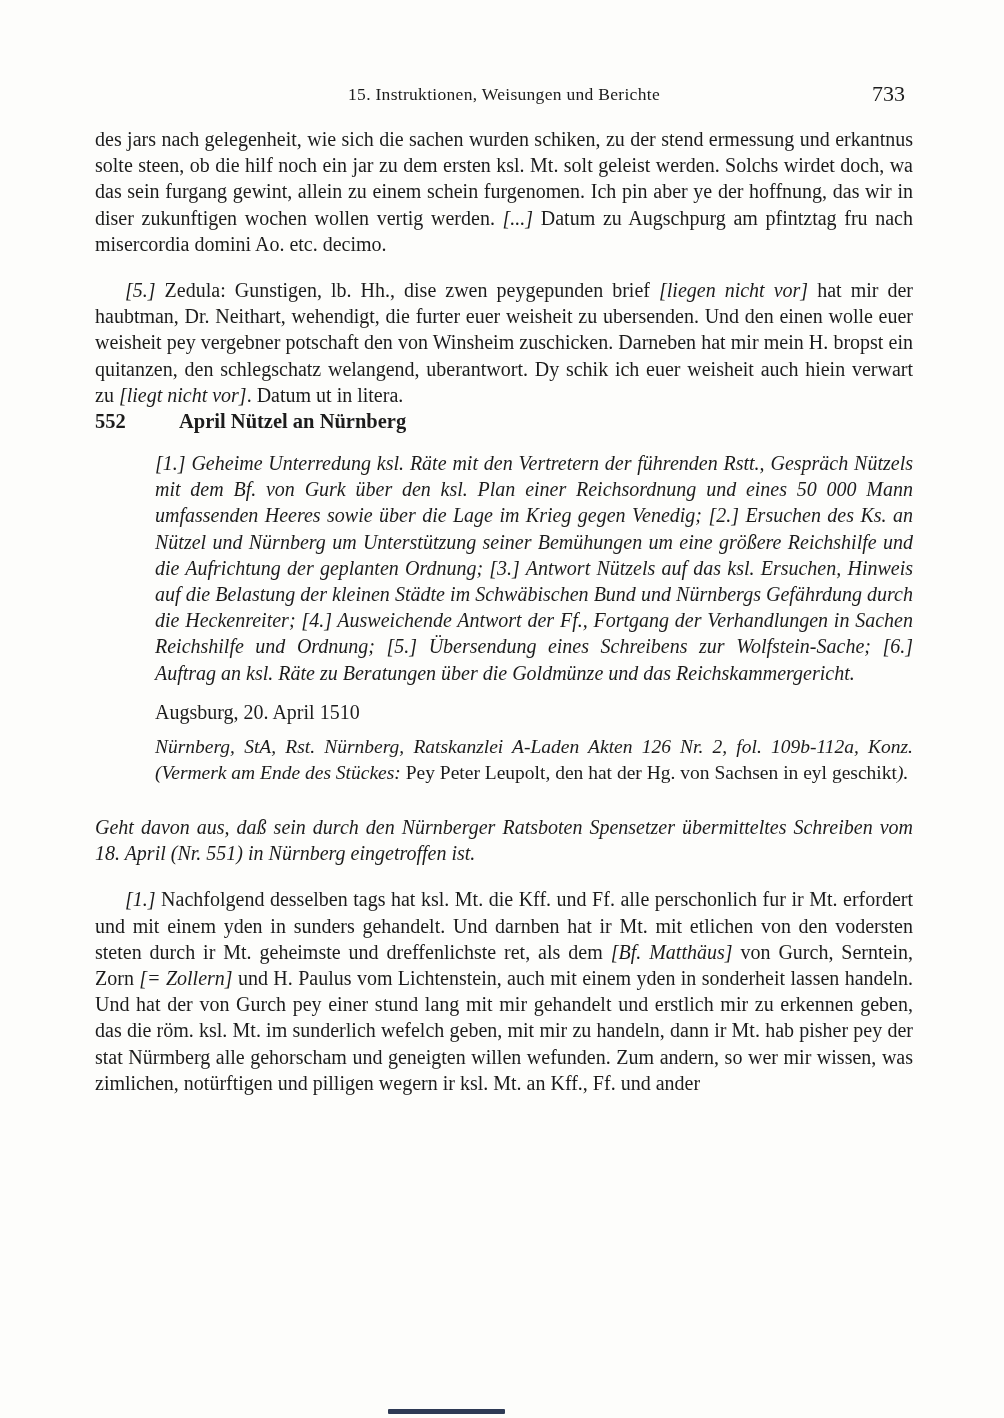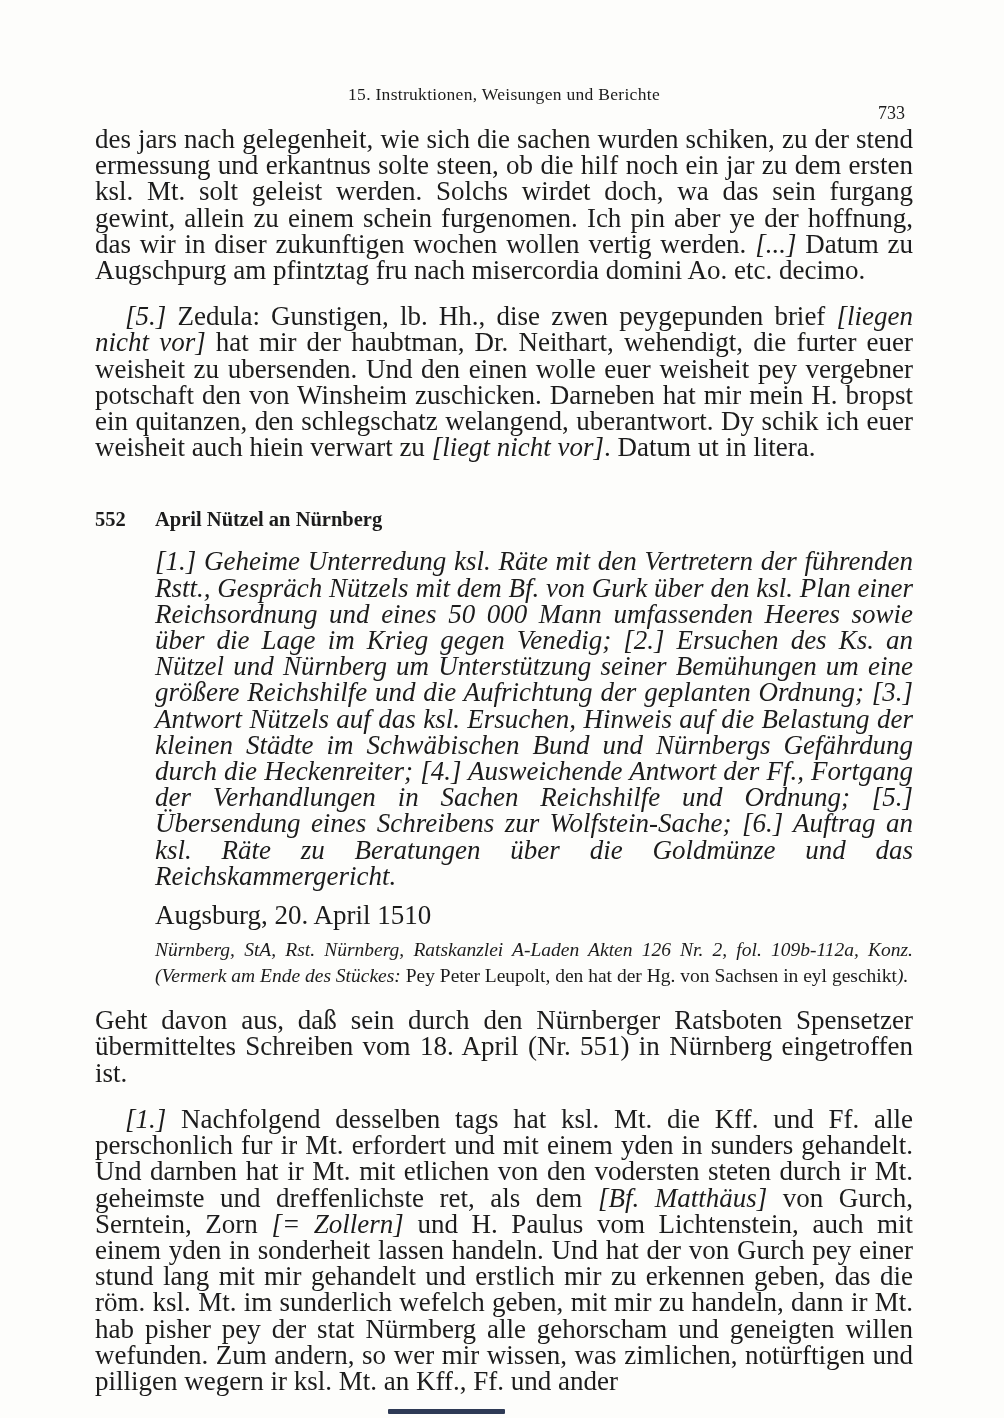--- a/index.html
+++ b/index.html
@@ -26,60 +26,60 @@
     position: absolute;
     left: 0; right: 0;
     text-align: center;
     font-size: 17.5px;
     letter-spacing: 0.3px;
   }
   .page-number {
     position: absolute;
     right: 8px;
     top: -3px;
-    font-size: 18px;
-    margin-top: 22px;
+    font-size: 22px;
   }
 
   .para {
-    font-size: 27px;
+    font-size: 20px;
     line-height: 26.2px;
     text-align: justify;
   }
   .indent { text-indent: 30px; margin-top: 20px; }
   .it { font-style: italic; }
 
   .doc-heading {
-    margin-top: 46px;
     margin-bottom: 16px;
     display: flex;
     font-weight: bold;
     font-size: 20.5px;
     line-height: 26px;
+    gap: 24px;
   }
   .doc-number { width: 60px; flex: 0 0 60px; }
   .doc-title { flex: 1; }
 
   .summary {
     margin-left: 60px;
     font-style: italic;
     margin-bottom: 13px;
   }
   .dateline {
     margin-left: 60px;
     margin-bottom: 9px;
     text-align: left;
   }
   .archive {
     margin-left: 60px;
-    margin-bottom: 19px;
+    margin-bottom: 29px;
     font-size: 19.5px;
     line-height: 25.5px;
   }
   .editorial {
+    font-style: italic;
     margin-bottom: 7px;
   }
 
   .bottom-artifact {
     position: absolute;
     left: 388px;
     top: 1409px;
     width: 117px;
     height: 5px;
     background: var(--artifact, #2e3a55);

